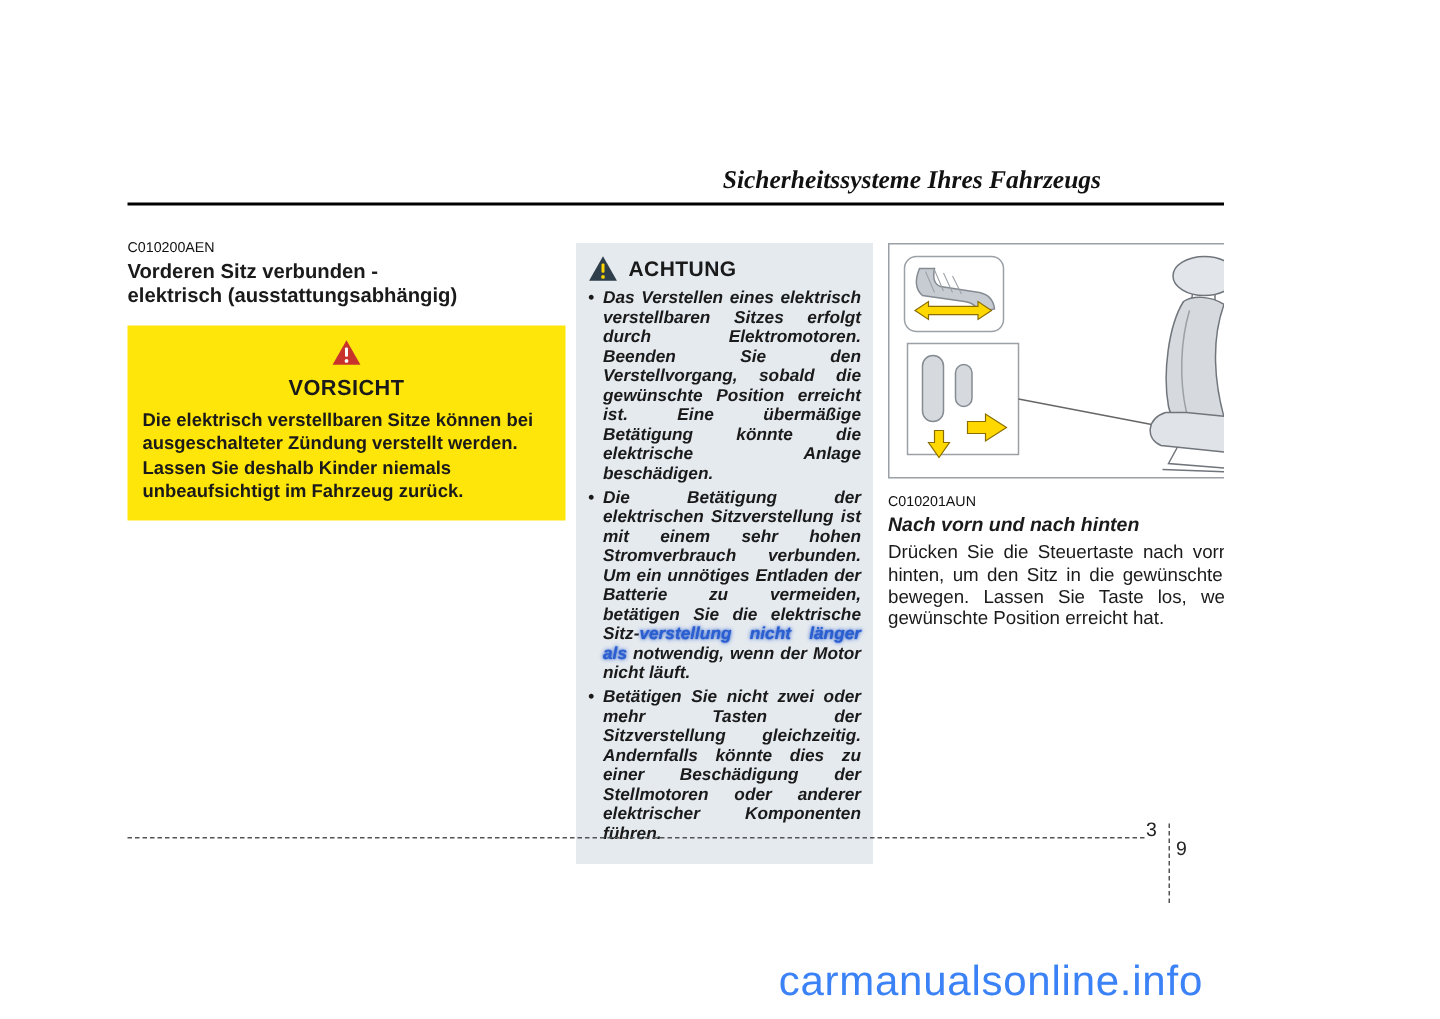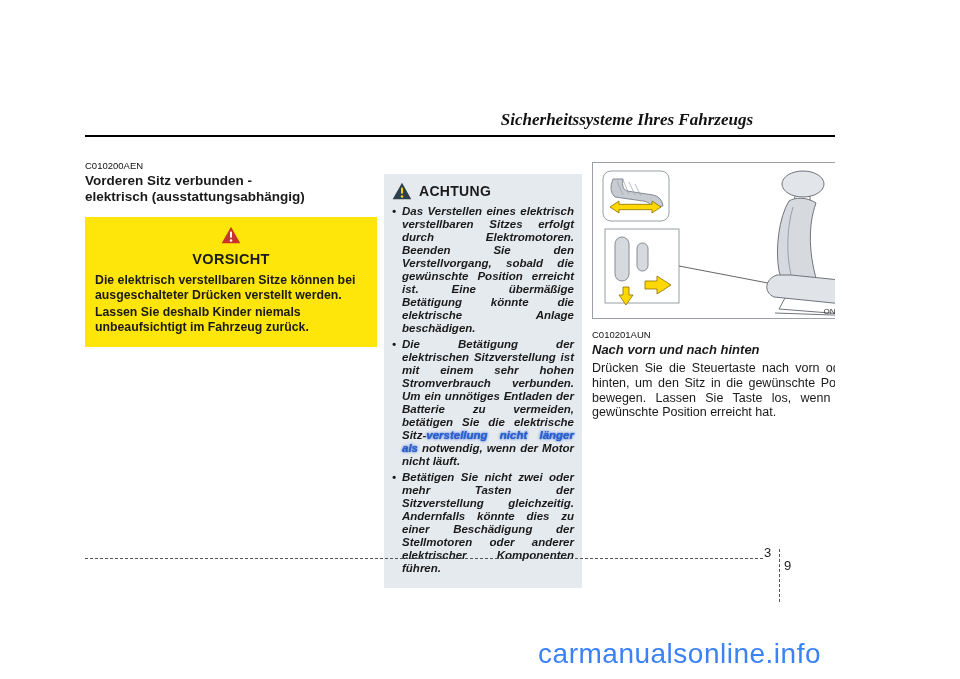--- a/index.html
+++ b/index.html
@@ -1,30 +1,30 @@
 <!DOCTYPE html>
 <html><head>
 <meta charset="utf-8">
 <style>
   html,body{margin:0;padding:0;background:#fff;}
   .page{
     position:relative;width:816px;height:679px;background:#ffffff;overflow:hidden;
-    font-family:"Liberation Sans", sans-serif;color:#1a1a1a;padding-left:19px;
+    font-family:"Liberation Sans", sans-serif;color:#1a1a1a;
   }
   
   .header-title{
     position:absolute;right:82px;top:110px;
     font-family:"Liberation Serif", serif;font-weight:bold;font-style:italic;
     font-size:17px;color:#111;
   }
   .header-rule{position:absolute;left:85px;width:793px;top:135px;border-top:2px solid #000;}
 
   
   .col-left{position:absolute;left:85px;top:160px;width:292px;}
-  .col-mid{position:absolute;left:384px;top:174px;width:198px;}
+  .col-mid{position:absolute;left:384px;top:162px;width:198px;}
   .col-right{position:absolute;left:592px;top:162px;width:292px;}
 
   .code{font-size:9.5px;color:#111;margin-bottom:2px;}
   .section-heading{font-size:13.5px;font-weight:bold;line-height:1.18;margin:1px 0 5px 0;}
   .body-text{font-size:12.5px;line-height:14.8px;text-align:justify;}
 
   
   .warning-box{background:#ffe60a;margin-top:12px;padding:9px 10px 10px 10px;}
   .warning-header{display:flex;align-items:center;gap:7px;flex-direction:column;}
   .warning-title{font-weight:bold;font-size:14.5px;letter-spacing:0.3px;}
@@ -75,21 +75,21 @@
     <div class="warning-box">
       <div class="warning-header">
         <svg class="tri-icon" viewBox="0 0 20 18">
           <path d="M10 0.8 L19.3 17.2 L0.7 17.2 Z" fill="#c8342c"></path>
           <rect x="9" y="5.6" width="2" height="6.2" rx="0.8" fill="#ffffff"></rect>
           <circle cx="10" cy="14.6" r="1.25" fill="#ffffff"></circle>
         </svg>
         <span class="warning-title">VORSICHT</span>
       </div>
       <div class="warning-text">
-        <p>Die elektrisch verstellbaren Sitze können bei ausgeschalteter Drücken verstellt werden.</p>
+        <p>Die elektrisch verstellbaren Sitze können bei ausgeschalteter Zündung verstellt werden.</p>
         <p>Lassen Sie deshalb Kinder niemals unbeaufsichtigt im Fahrzeug zurück.</p>
       </div>
     </div>
   </div>
 
   <div class="col-mid">
     <div class="caution-box">
       <div class="caution-header">
         <svg class="tri-icon" viewBox="0 0 20 18">
           <path d="M10 0.8 L19.3 17.2 L0.7 17.2 Z" fill="#2e3e4a"></path>

